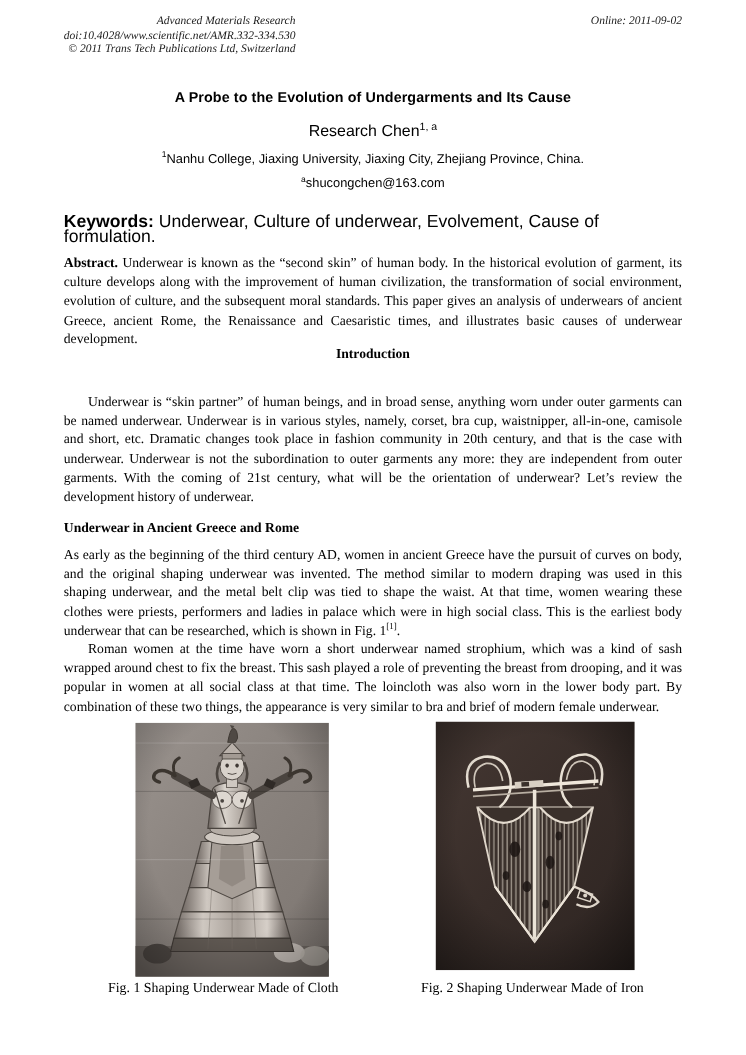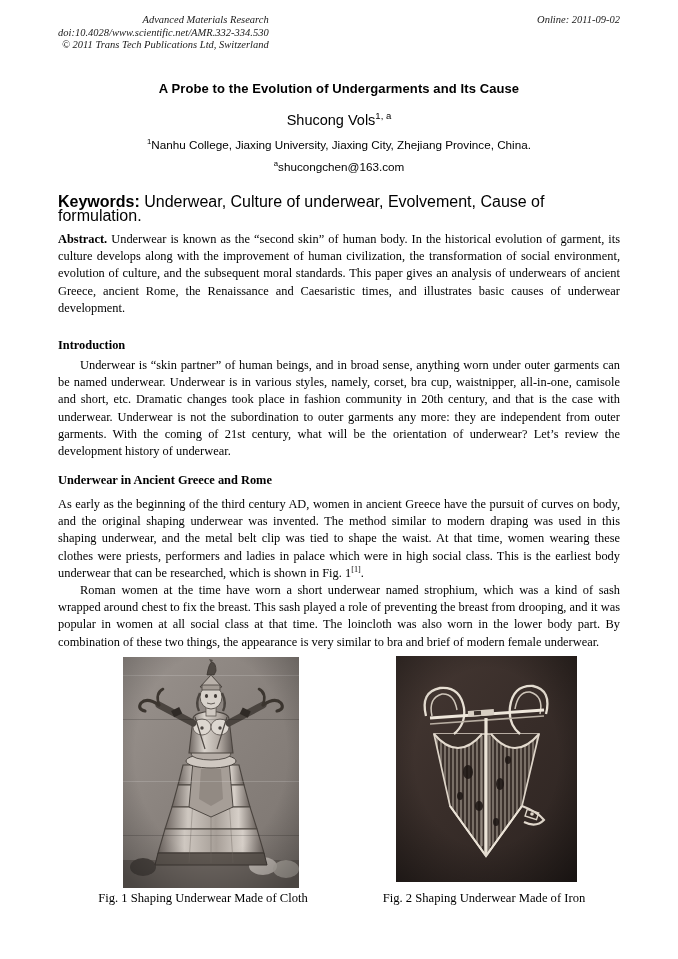--- a/index.html
+++ b/index.html
@@ -105,21 +105,21 @@
   .abstract b { font-weight: bold; }
 
   .section-heading {
     position: absolute;
     left: 58px;
     width: 562px;
     font-family: "Liberation Serif", serif;
     font-weight: bold;
     font-size: 12.4px;
   }
-  #h-intro { top: 338px; }
+  #h-intro { top: 314px; text-align: center; }
   #h-greece { top: 473px; }
 
   .para {
     position: absolute;
     left: 58px;
     width: 562px;
     font-size: 12.4px;
     line-height: 17.2px;
     text-align: justify;
   }
@@ -167,21 +167,21 @@
         <div>doi:10.4028/www.scientific.net/AMR.332-334.530</div>
         <div>© 2011 Trans Tech Publications Ltd, Switzerland</div>
       </div>
       <div class="online">Online: 2011-09-02</div>
     </div>
   </div>
 
   <div class="title">A Probe to the Evolution of Undergarments and Its Cause</div>
 
   <div class="author">
-    <span>Shucong Vols</span><sup>1, a</sup>
+    <span>Research Chen</span><sup>1, a</sup>
   </div>
 
   <div class="affiliation">
     <sup>1</sup><span>Nanhu College, Jiaxing University, Jiaxing City, Zhejiang Province, China.</span>
   </div>
 
   <div class="email">
     <sup>a</sup><span>shucongchen@163.com</span>
   </div>
 

